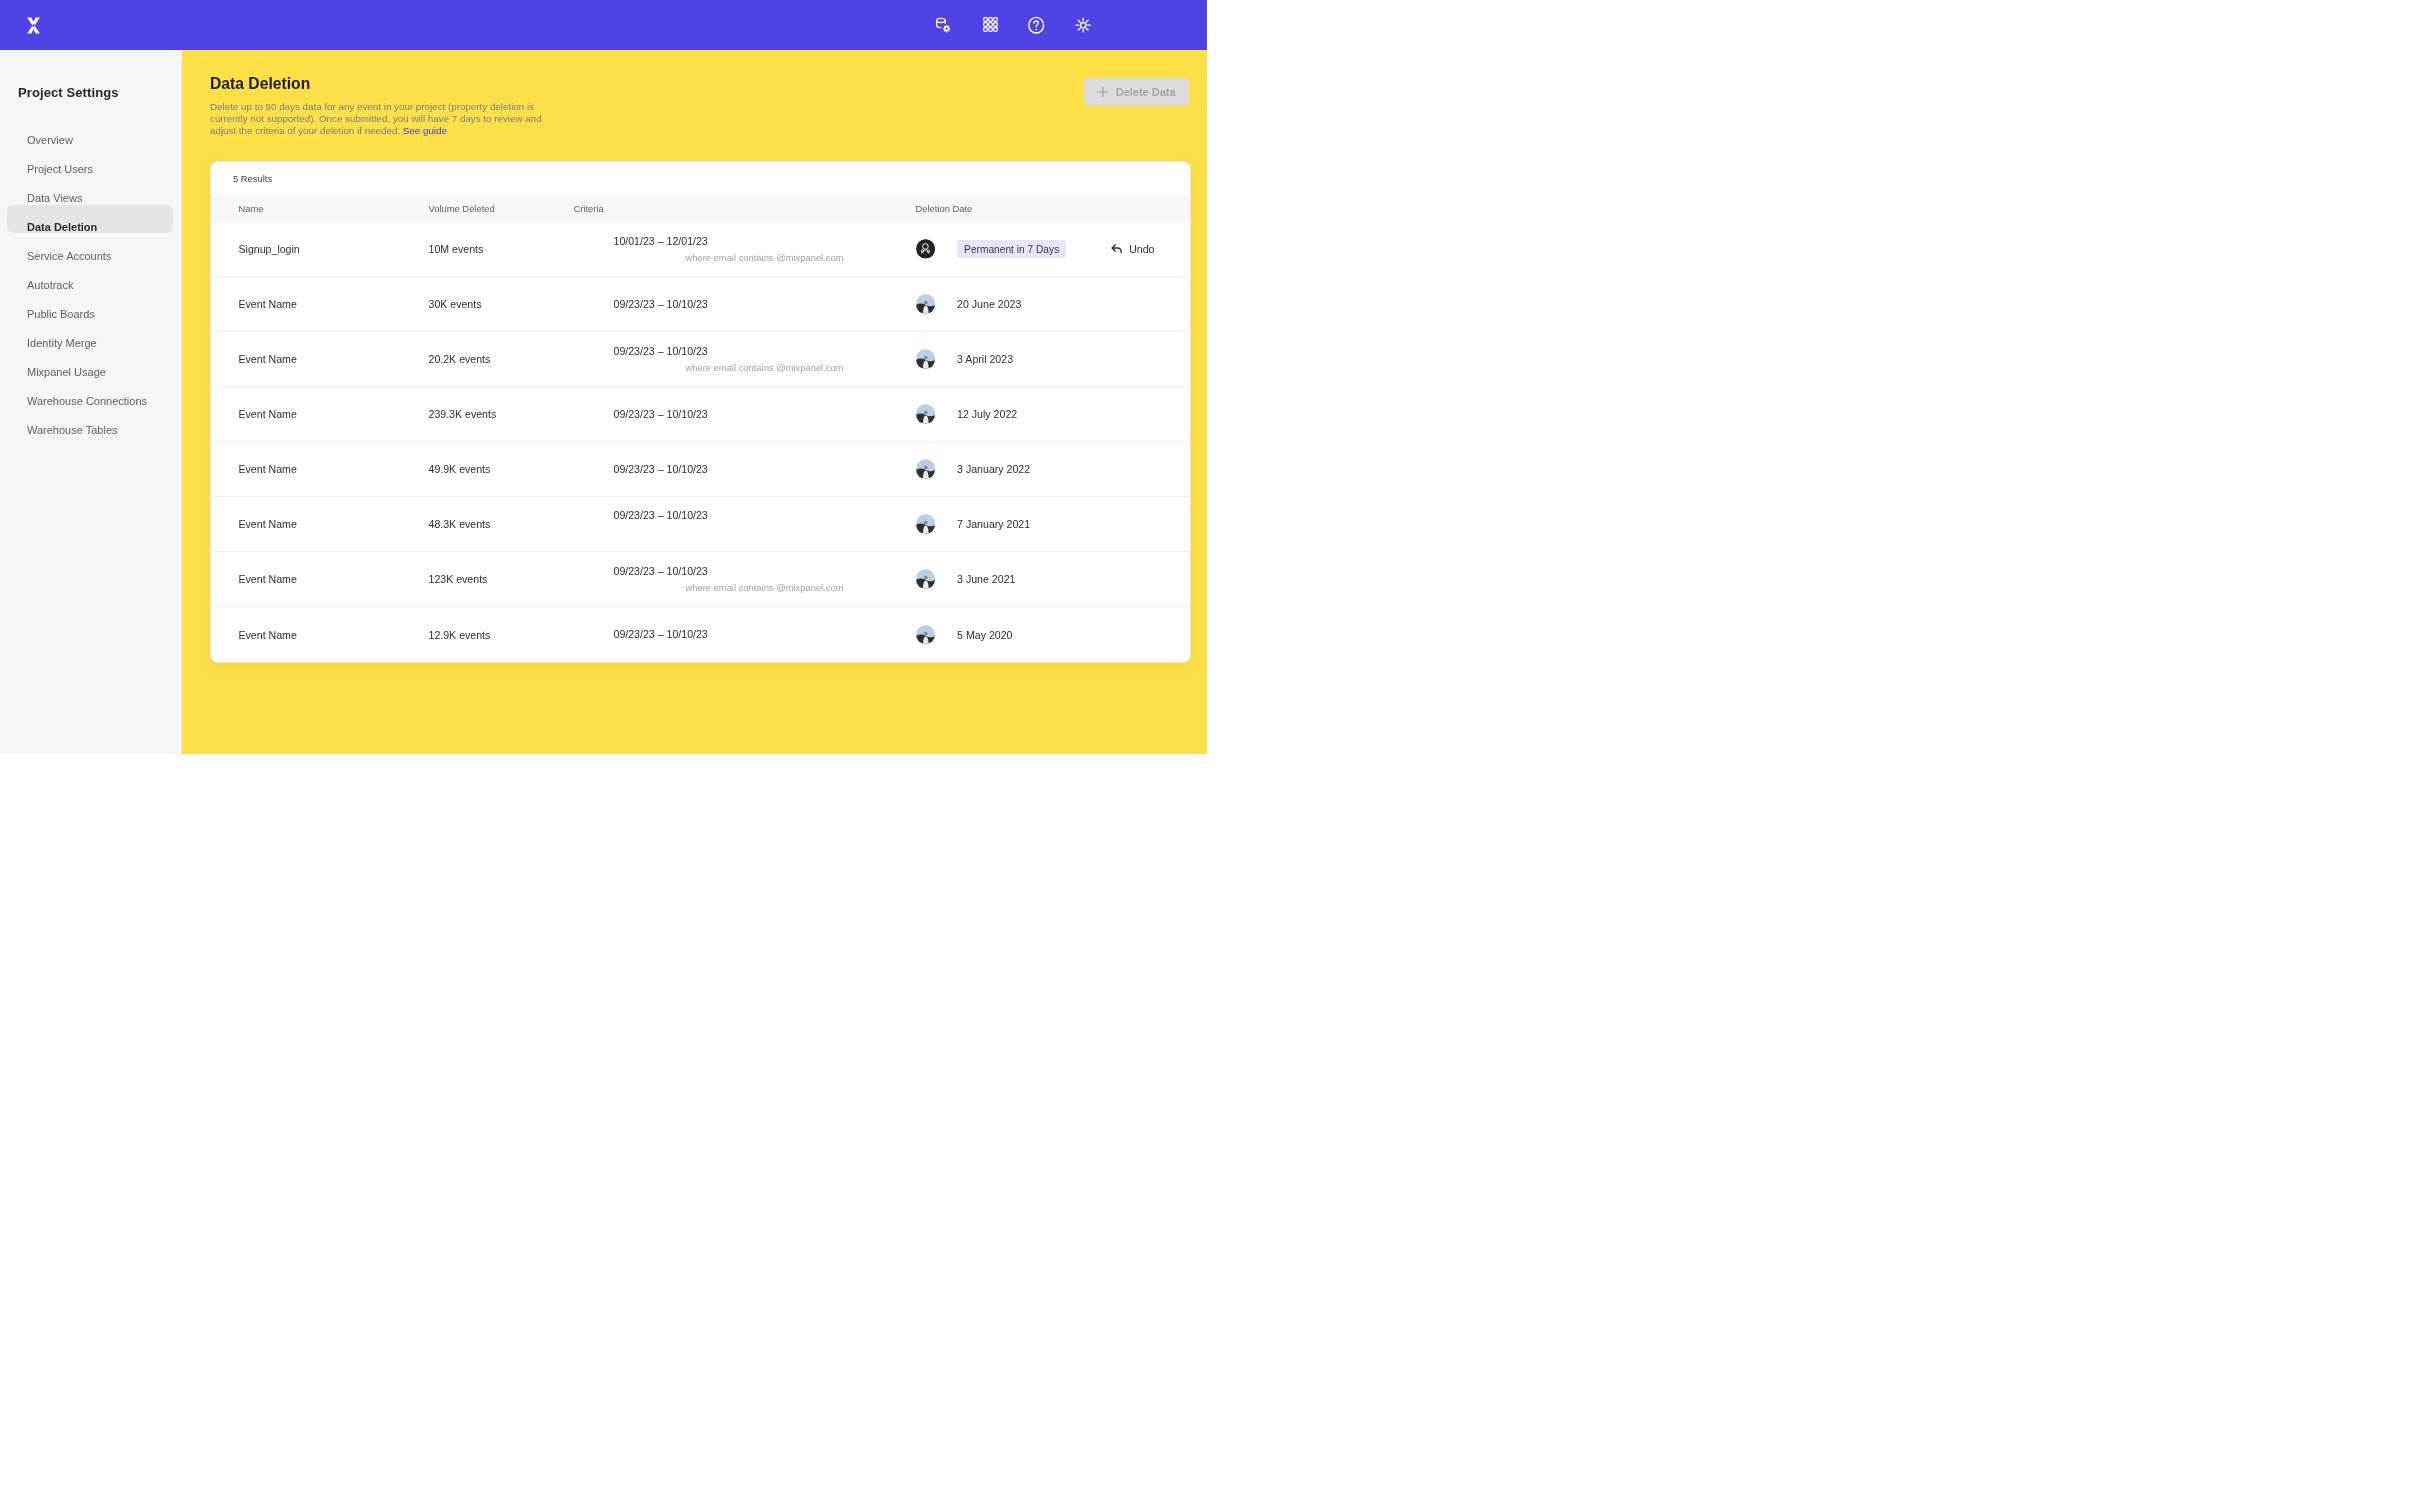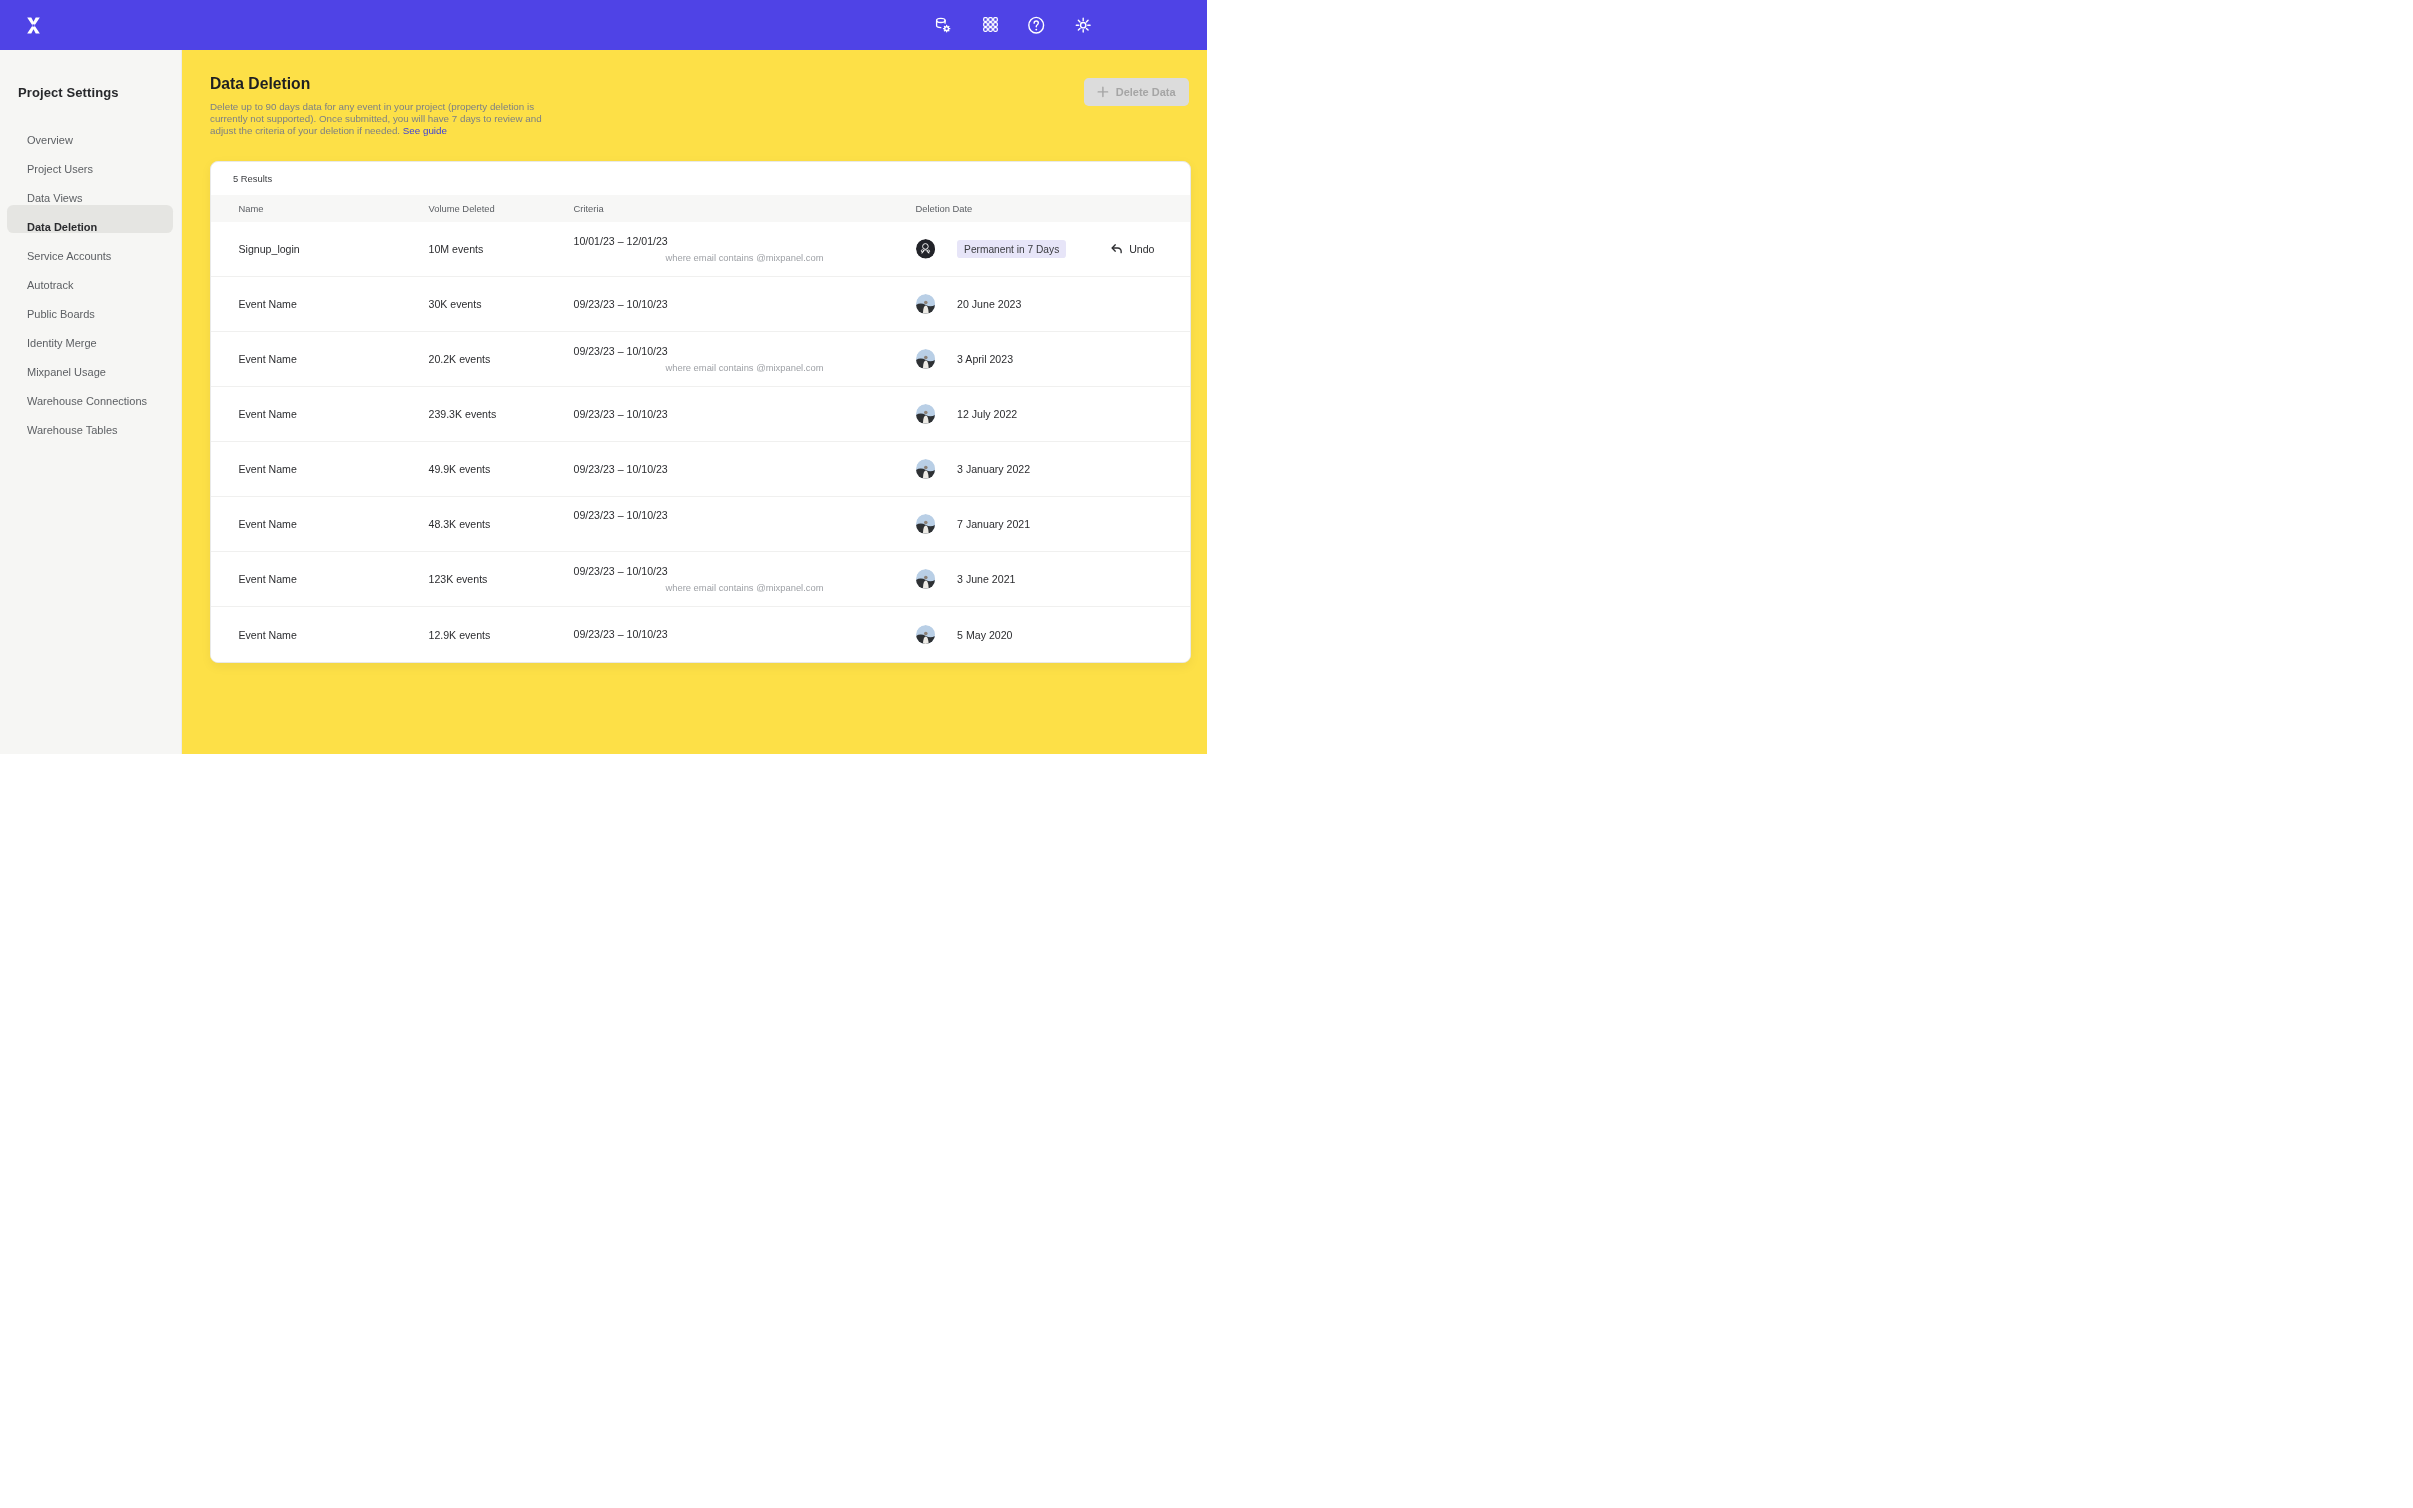--- a/index.html
+++ b/index.html
@@ -37,21 +37,21 @@
   .card { position:absolute; left:210px; top:161px; width:981px; background:#ffffff; border:0.8px solid #e9e9e8;
     border-radius:7.9px; box-shadow:0 3.1px 11px rgba(0,0,0,.05); overflow:hidden; }
   .results-bar { height:33px; display:flex; align-items:center; padding-left:22px; font-size:9.4px; color:#3c3e42; }
   .thead { display:grid; grid-template-columns:190px 145px 342px 1fr; height:27px; align-items:center;
     background:#f7f7f6; padding-left:27.5px; font-size:9.4px; color:#5d6065; }
   .trow { display:grid; grid-template-columns:190px 145px 342px 1fr; height:55px; align-items:center;
     padding-left:27.5px; border-bottom:0.8px solid #f0f0ef; background:#fff; }
   .trow:last-child { border-bottom:none; }
   .cell-name { font-size:10.6px; color:#2c2d30; }
   .cell-volume { font-size:10.6px; color:#2c2d30; }
-  .cell-criteria { font-size:10.6px; color:#2c2d30; line-height:1.2; }
+  .cell-criteria { font-size:10.6px; color:#2c2d30; line-height:1.2;margin-left:40px; }
   .cell-criteria .sub { margin-top:3.9px; font-size:9.4px; color:#9ea1a6;text-align:center; }
   .cell-criteria.raised { transform:translateY(-8.6px); }
   .cell-date { display:flex; align-items:center; gap:22px; font-size:10.6px; color:#2c2d30; }
   .avatar { width:19.6px; height:19.6px; border-radius:50%; overflow:hidden; flex:0 0 auto; }
   .badge { background:#e7e5f8; color:#3a3b3f; font-size:10.2px; padding:3.1px 7px; border-radius:3.1px; }
   .undo-group { display:flex; align-items:center; gap:5.5px; margin-left:20.4px; cursor:pointer; font-size:10.6px; color:#2c2d30; }
 </style>
 </head>
 <body>
 

